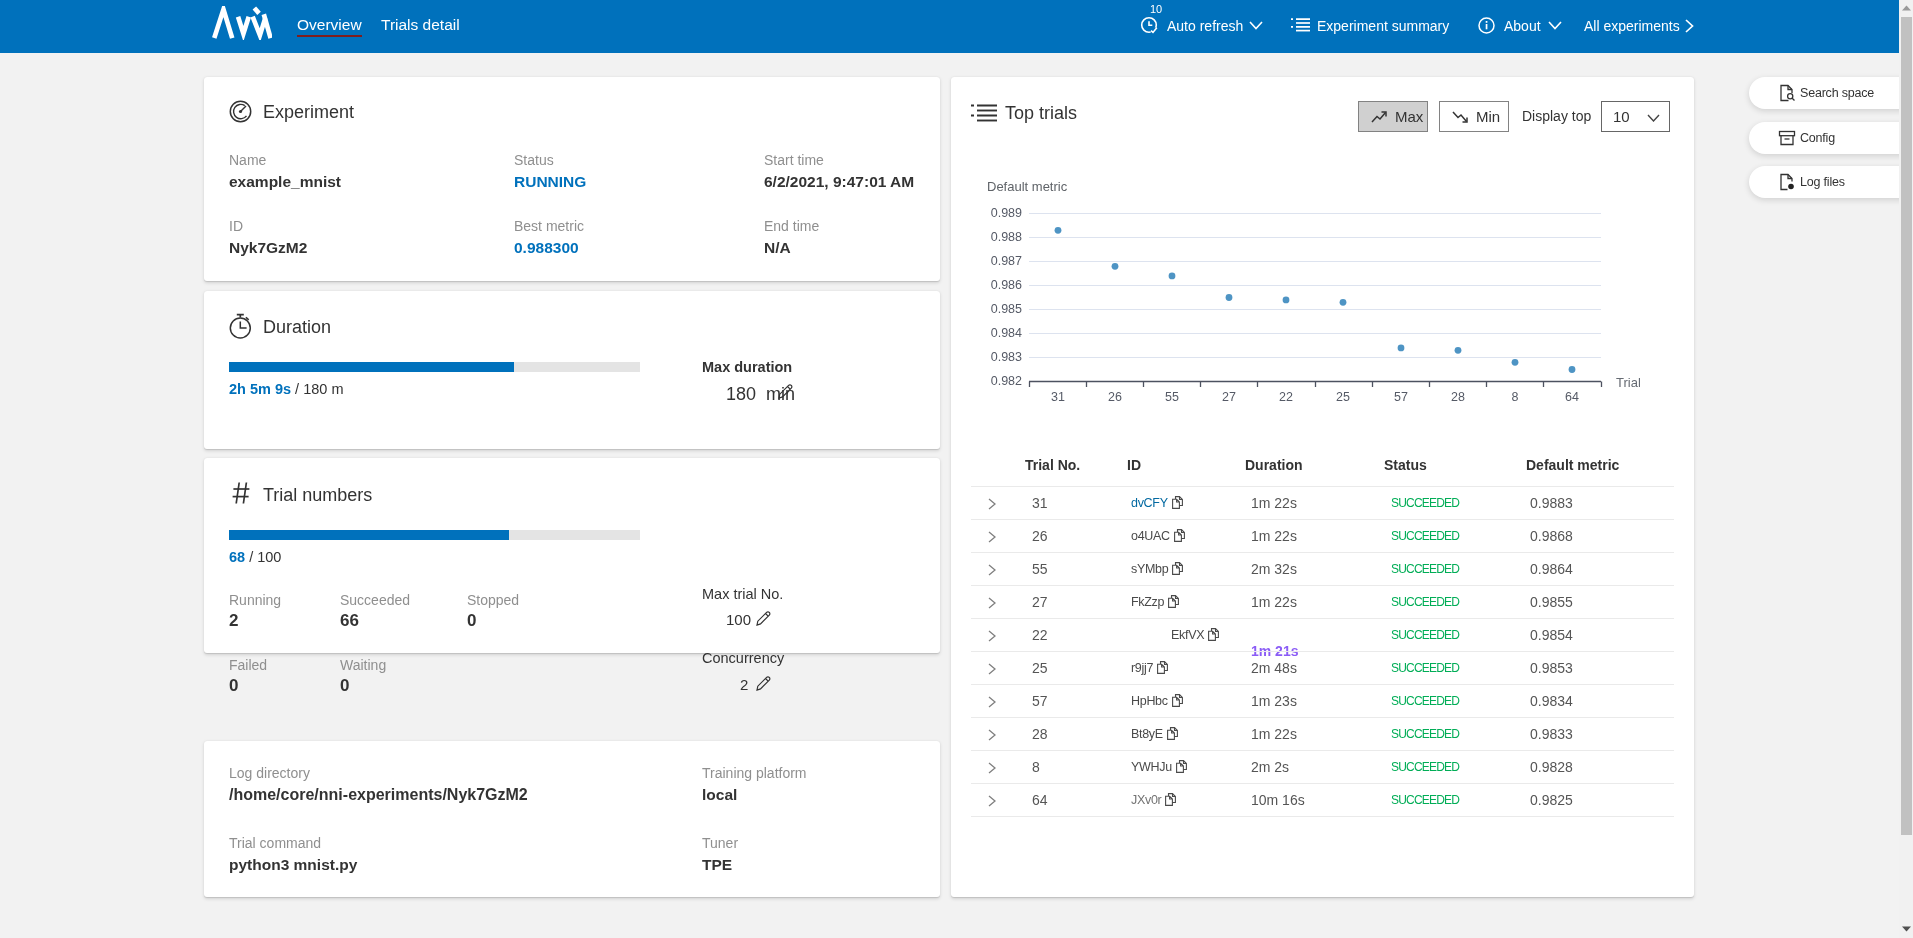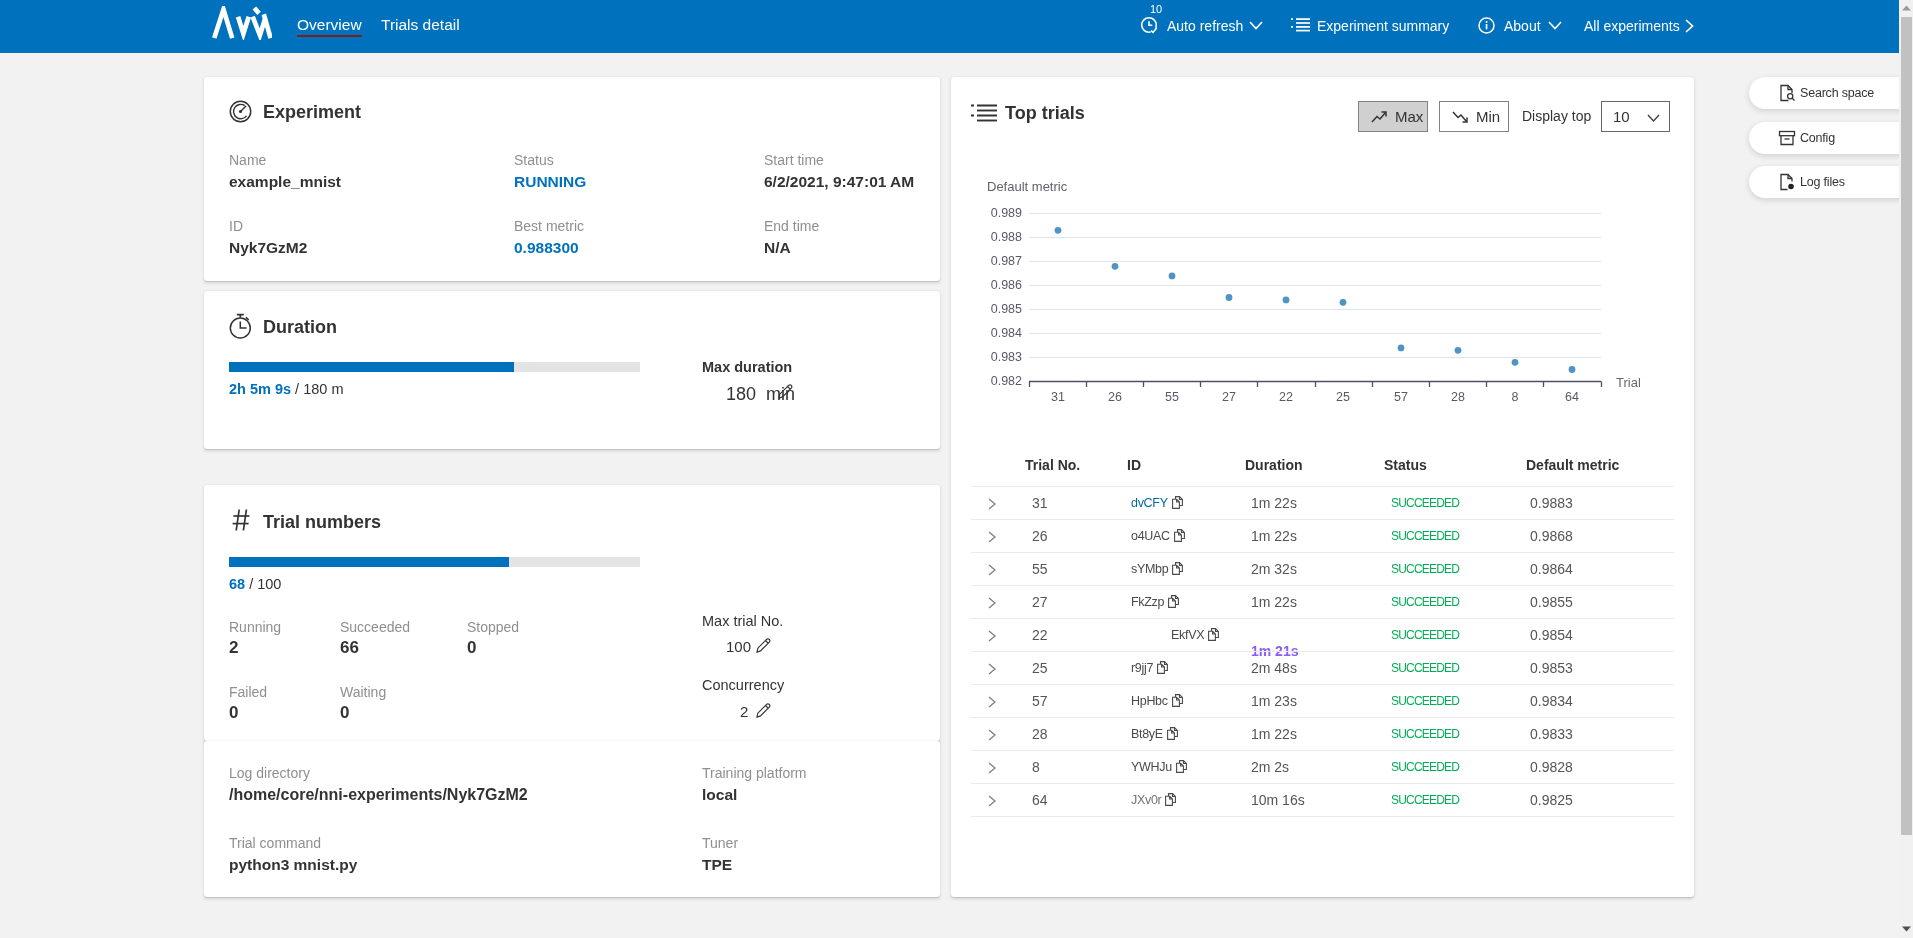--- a/index.html
+++ b/index.html
@@ -2,21 +2,21 @@
 <html><head>
 <meta charset="utf-8">
 <style>
 * { margin:0; padding:0; box-sizing:border-box; }
 html,body { width:1913px; height:938px; overflow:hidden; }
 body { font-family:"Liberation Sans",sans-serif; background:#f2f2f2; position:relative; color:#333; }
 .abs { position:absolute; }
 #nav { position:absolute; left:0; top:0; width:1899px; height:53px; background:#0071bc; }
 .navtxt { position:absolute; color:#fff; font-size:14px; white-space:nowrap; }
 .card { position:absolute; background:#fff; border-radius:3px; box-shadow:0 1.6px 3.6px rgba(0,0,0,.13),0 .3px .9px rgba(0,0,0,.11); }
-.ctitle { position:absolute; font-size:18px; font-weight:bold; color:#333; }
+.ctitle { position:absolute; font-size:18px; font-weight:normal; color:#333; }
 .label { position:absolute; font-size:14px; color:#8f8f8f; white-space:nowrap; }
 .value { position:absolute; font-size:15.5px; font-weight:bold; color:#333; white-space:nowrap; }
 .blue { color:#0071bc; }
 .bar { position:absolute; width:411px; height:10px; background:#e4e4e4; }
 .bar > div { height:10px; background:#0071bc; }
 .sub2 { position:absolute; font-size:14.5px; color:#333; white-space:nowrap; }
 .pill { position:absolute; left:1749px; width:164px; height:32px; background:#fff; border-radius:16px 0 0 16px; box-shadow:0 2px 6px rgba(0,0,0,.14); }
 .pill span { position:absolute; left:51px; top:9px; font-size:12.5px; letter-spacing:-0.2px; color:#333; }
 .hbtn { position:absolute; top:24px; width:70px; height:31px; border:1px solid #828282; font-size:15px; color:#333; }
 </style>
@@ -111,21 +111,21 @@
   <div class="sub2" style="left:498px; top:68px;font-weight:bold;">Max duration</div>
   <div class="sub2" style="left:522px; top:93px; font-size:18px;">180&nbsp;&nbsp;min</div>
   <svg class="abs" style="left:573px; top:92px;" width="17" height="17" viewBox="0 0 17 17">
     <g stroke="#333" stroke-width="1.2" fill="none">
       <path d="M2,15 L2.8,11.2 L11.6,2.4 A1.9,1.9 0 0 1 14.3,2.4 A1.9,1.9 0 0 1 14.3,5.1 L5.5,13.9 L2,15 Z"></path>
       <path d="M10.5,3.5 L13.2,6.2"></path>
     </g>
   </svg>
 </div>
 
-<div class="card" style="left:204px; top:485px; width:736px; height:256px;">
+<div class="card" style="left:204px; top:458px; width:736px; height:195px;">
   <svg class="abs" style="left:28px; top:24px;" width="18" height="22" viewBox="0 0 18 22">
     <g stroke="#333" stroke-width="1.7" fill="none">
       <path d="M7.2,0.5 L4.2,21.5"></path>
       <path d="M14.4,0.5 L11.4,21.5"></path>
       <path d="M1.4,7 L17.4,7"></path>
       <path d="M0.6,14.6 L16.6,14.6"></path>
     </g>
   </svg>
   <div class="ctitle" style="left:59px; top:27px;">Trial numbers</div>
   <div class="bar" style="left:25px; top:72px;">

